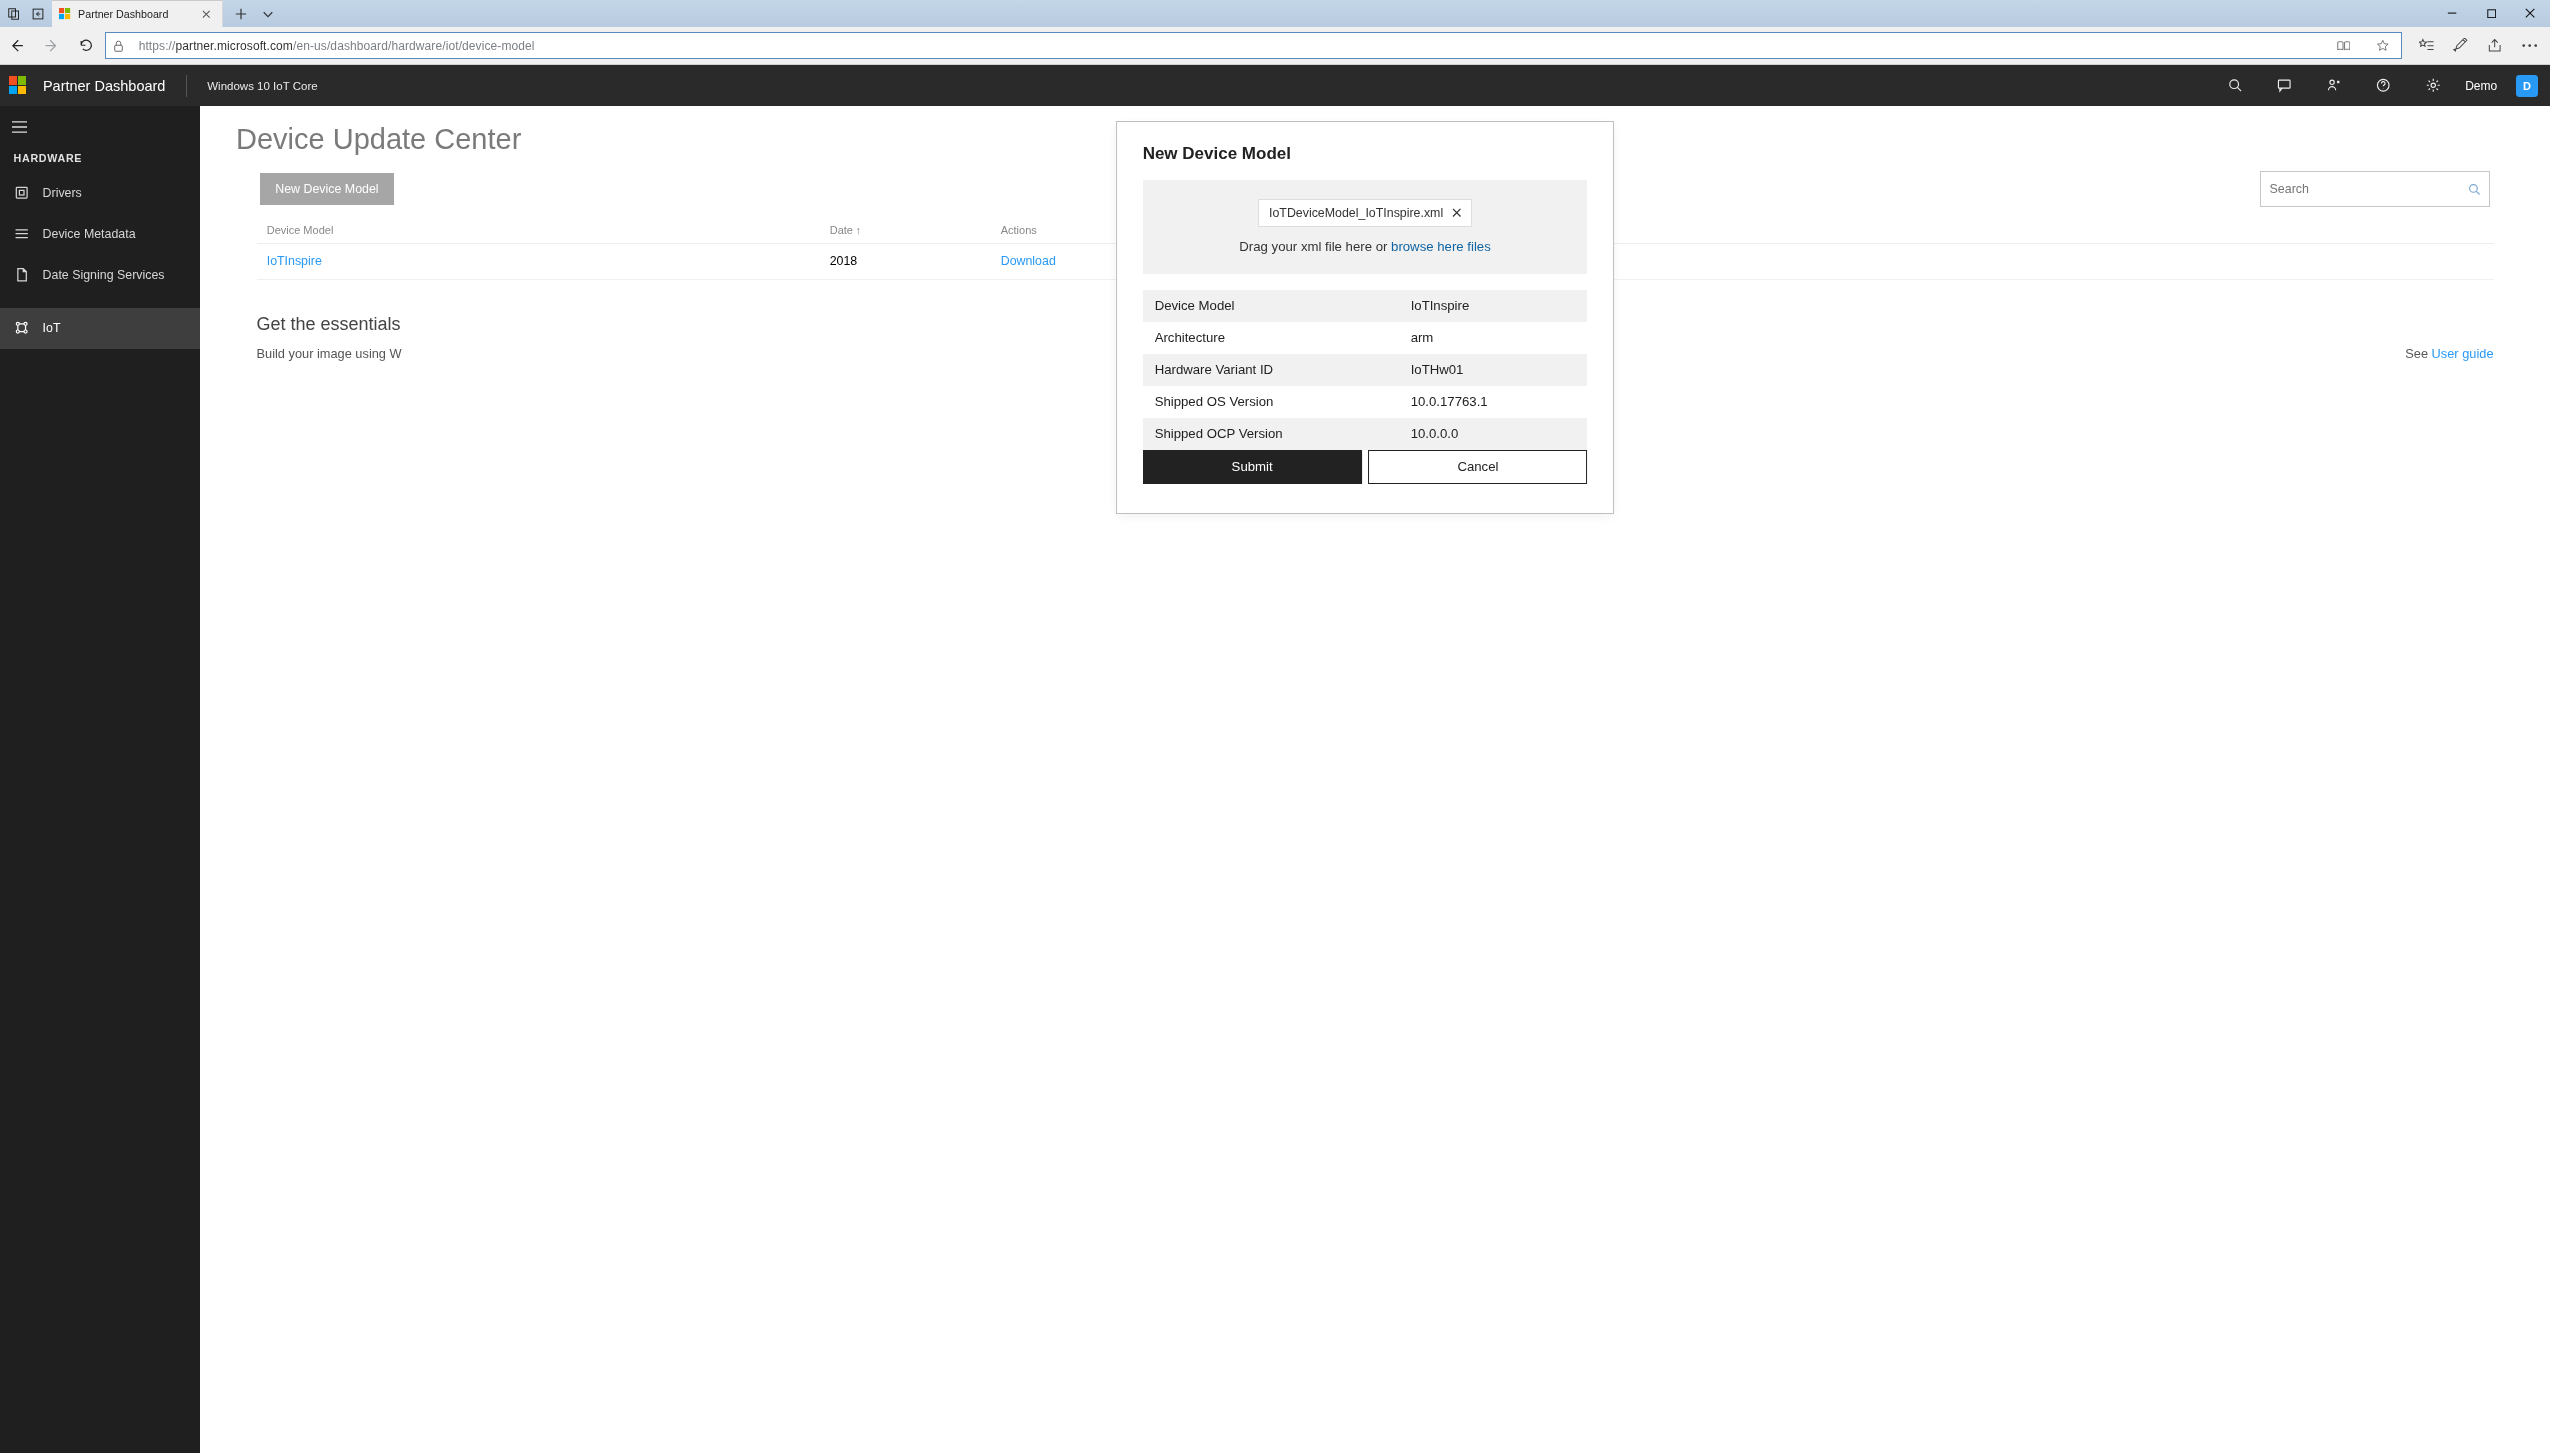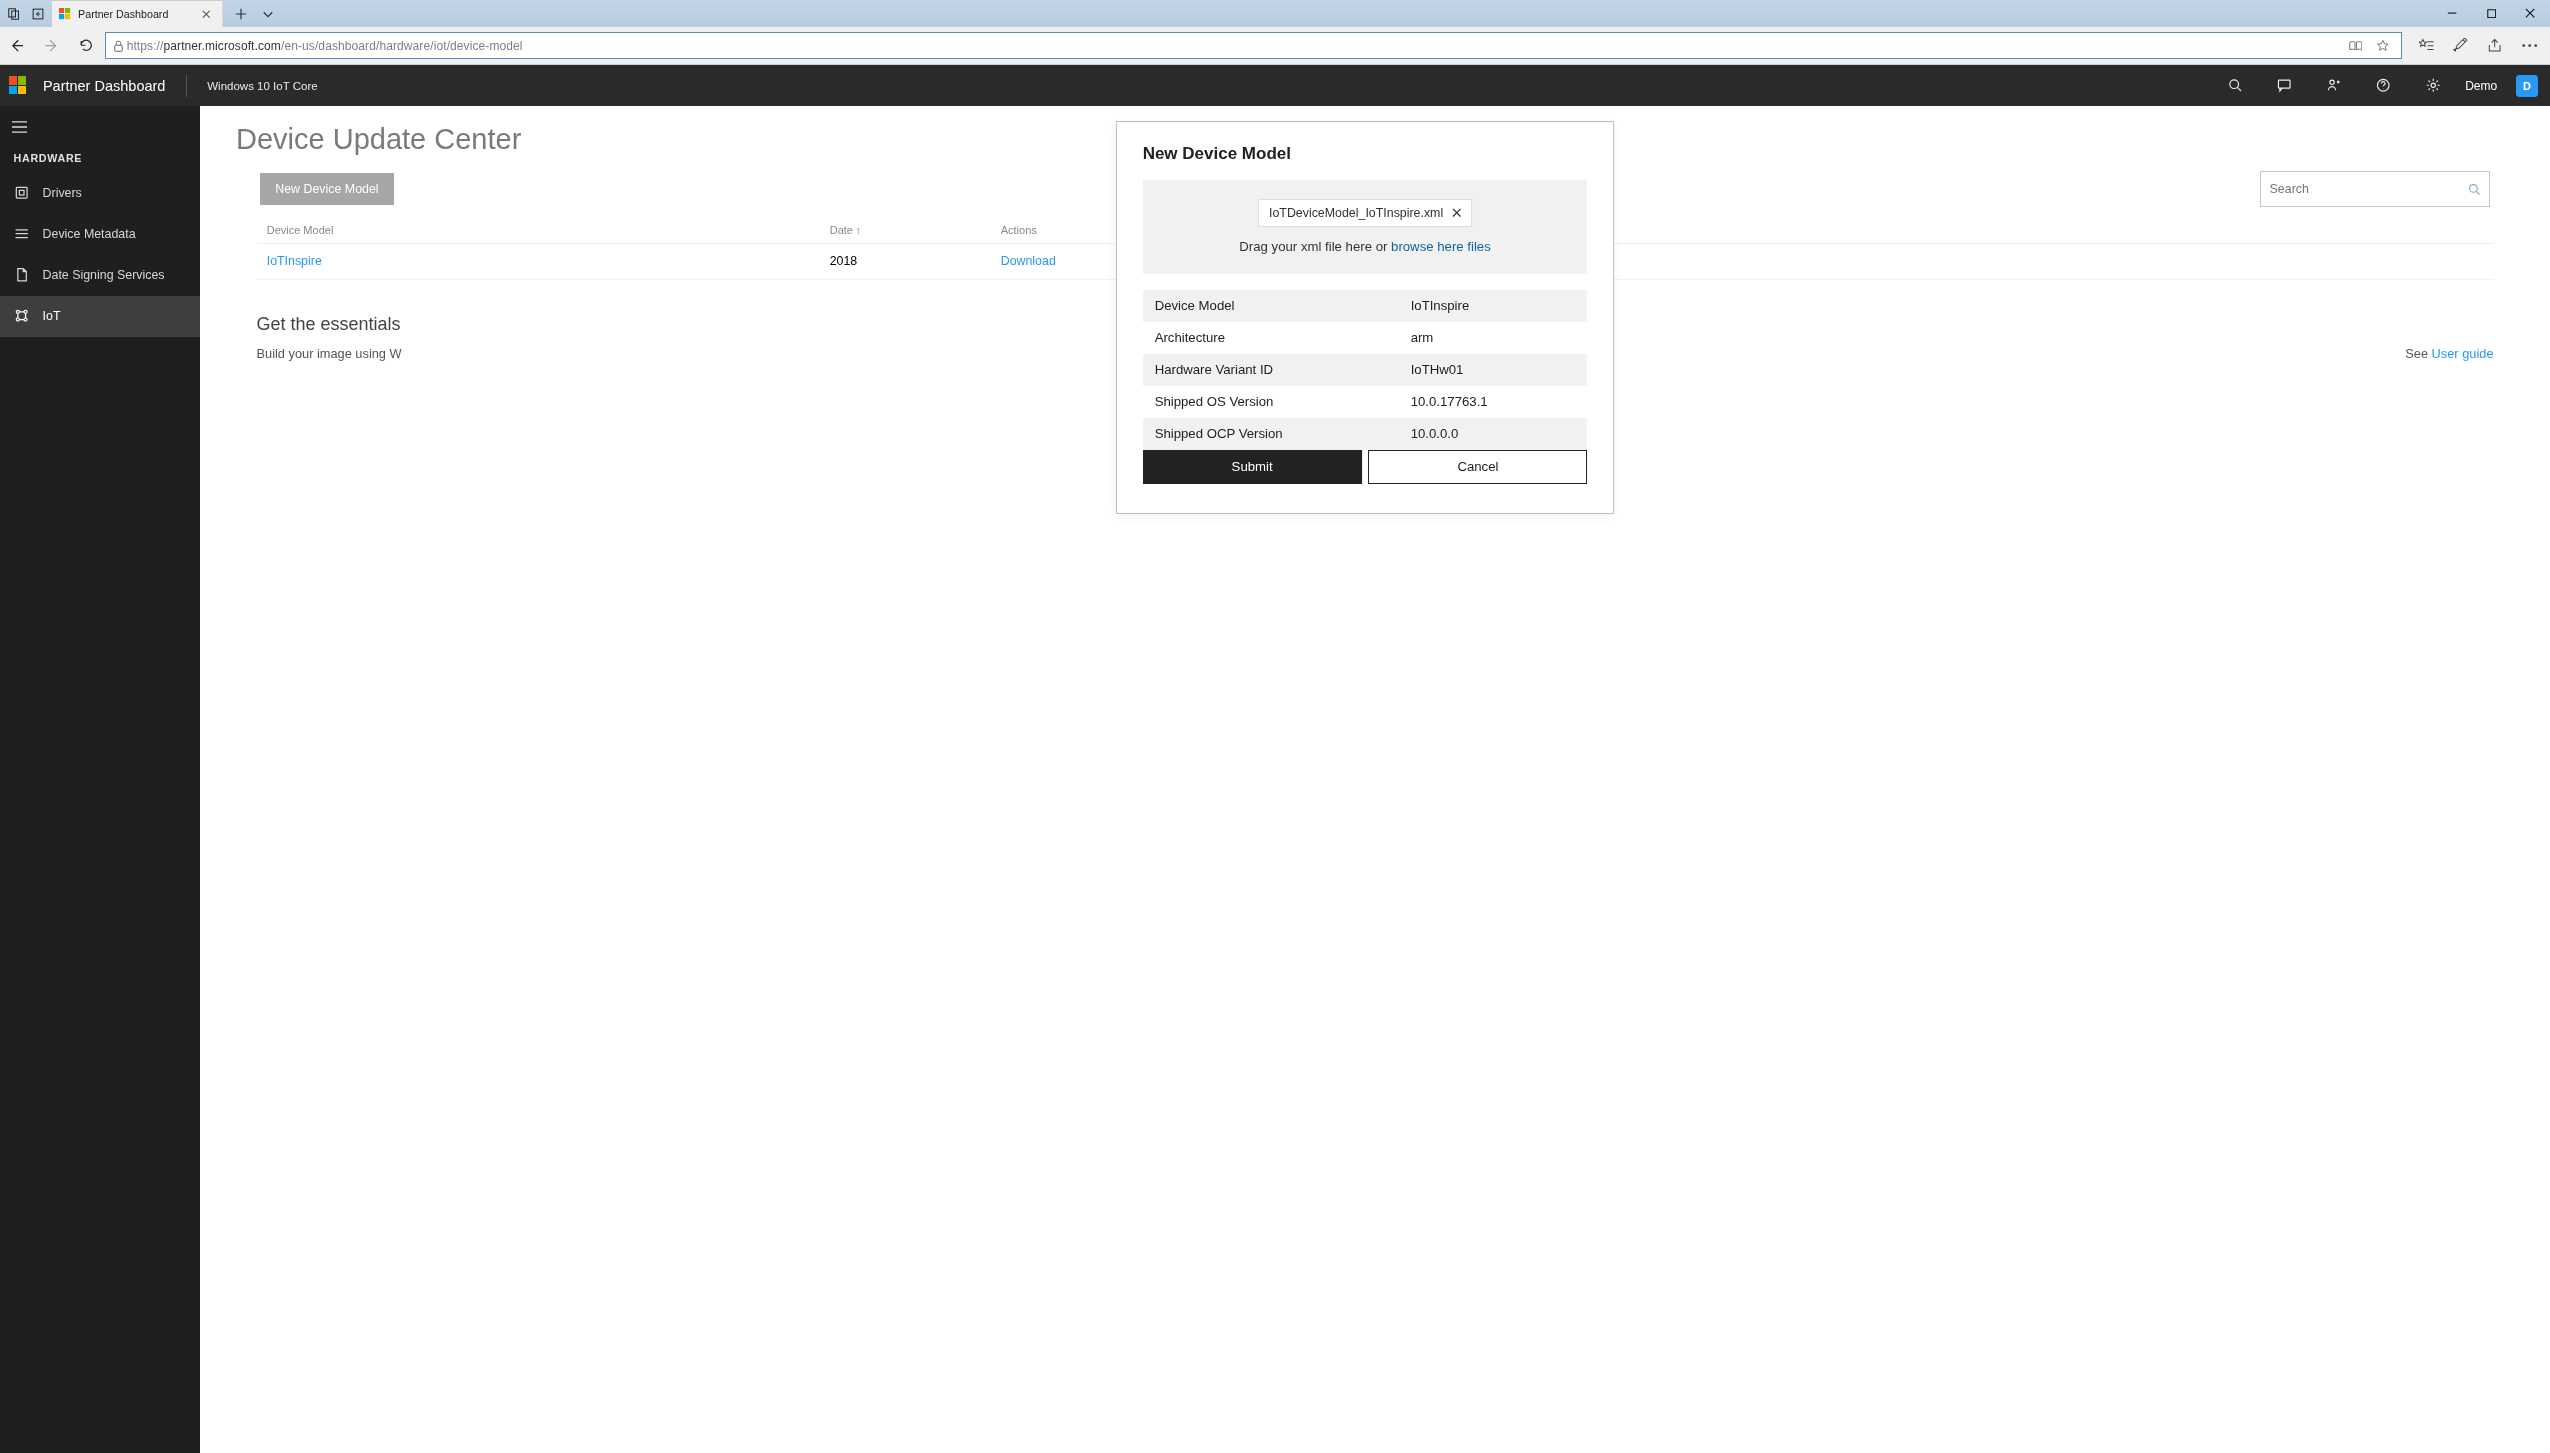--- a/index.html
+++ b/index.html
@@ -42,21 +42,21 @@
     gap: 3.4px;
     border-bottom: 0.9px solid #d0d0d0;
   }
   .navbar .navbtn {
     width: 31px; height: 31px; display:flex; align-items:center; justify-content:center;
     color: #222; font-size: 13.6px;
   }
   .navbar .navbtn.disabled { color:#9aa0a6; }
   .navbar .addressbar {
     flex:1; height:27px; background:#fff; border:0.9px solid #5a8bbd;
-    display:flex; align-items:center; padding:0 6.8px; gap:3px; color:#333;
+    display:flex; align-items:center; padding:0 6.8px; gap:15px; color:#333;
   }
   .navbar .addressbar svg { color:#666; }
   .navbar .addressbar .url { flex:1; font-size:12px; color:#333; letter-spacing:0.1px; }
   .navbar .addressbar .url .url-gray { color:#7a7f85; }
   .navbar .addressbar .abtn { width:24px; height:24px; display:flex; align-items:center; justify-content:center; color:#444; }
   .navbar .rightbtns { display:flex; align-items:center; gap:3.4px; padding-left:5.1px; }
   .navbar .rightbtns .navbtn { color:#444; }
 
   
   .app { position:absolute; left:0; right:0; top:65px; bottom:0; display:flex; flex-direction:column; }
@@ -86,21 +86,21 @@
 
   
   .sidebar { width:200px; background:#1f1f1f; color:#d0d0d0; display:flex; flex-direction:column; }
   .sidebar .hamburger { height:41px; display:flex; align-items:center; padding:0 12px; font-size:15.4px; color:#ddd; }
   .sidebar .section-label { padding:5.1px 13.6px 8.5px; font-size:10.7px; font-weight:700; letter-spacing:0.7px; color:#e2e2e2; }
   .sidebar .item {
     display:flex; align-items:center; gap:13.6px;
     height:41px; padding:0 13.6px; font-size:12.4px;
     color:#d6d6d6; cursor:default;
   }
-  .sidebar .item.active { background:#3e3e3e; color:#fff; }
+  .sidebar .item.active { background:#3e3e3e; color:#fff;margin-top:12px; }
   .sidebar .item svg { width:15.4px; height:15.4px; }
 
   
   .main { flex:1; background:#fff; position:relative; overflow:hidden; padding:17px 36px; }
   .page-title { font-size:29px; font-weight:300; color:#7a7a7a; margin-bottom:15.4px; }
 
   .toolbar-row { display:flex; align-items:center; justify-content:space-between; padding:0 3.4px 10.2px 3.4px; }
   .btn-primary {
     background:#a6a6a6; color:#fff; border:none; height:32px; padding:0 15.4px;
     font-size:12.4px;

